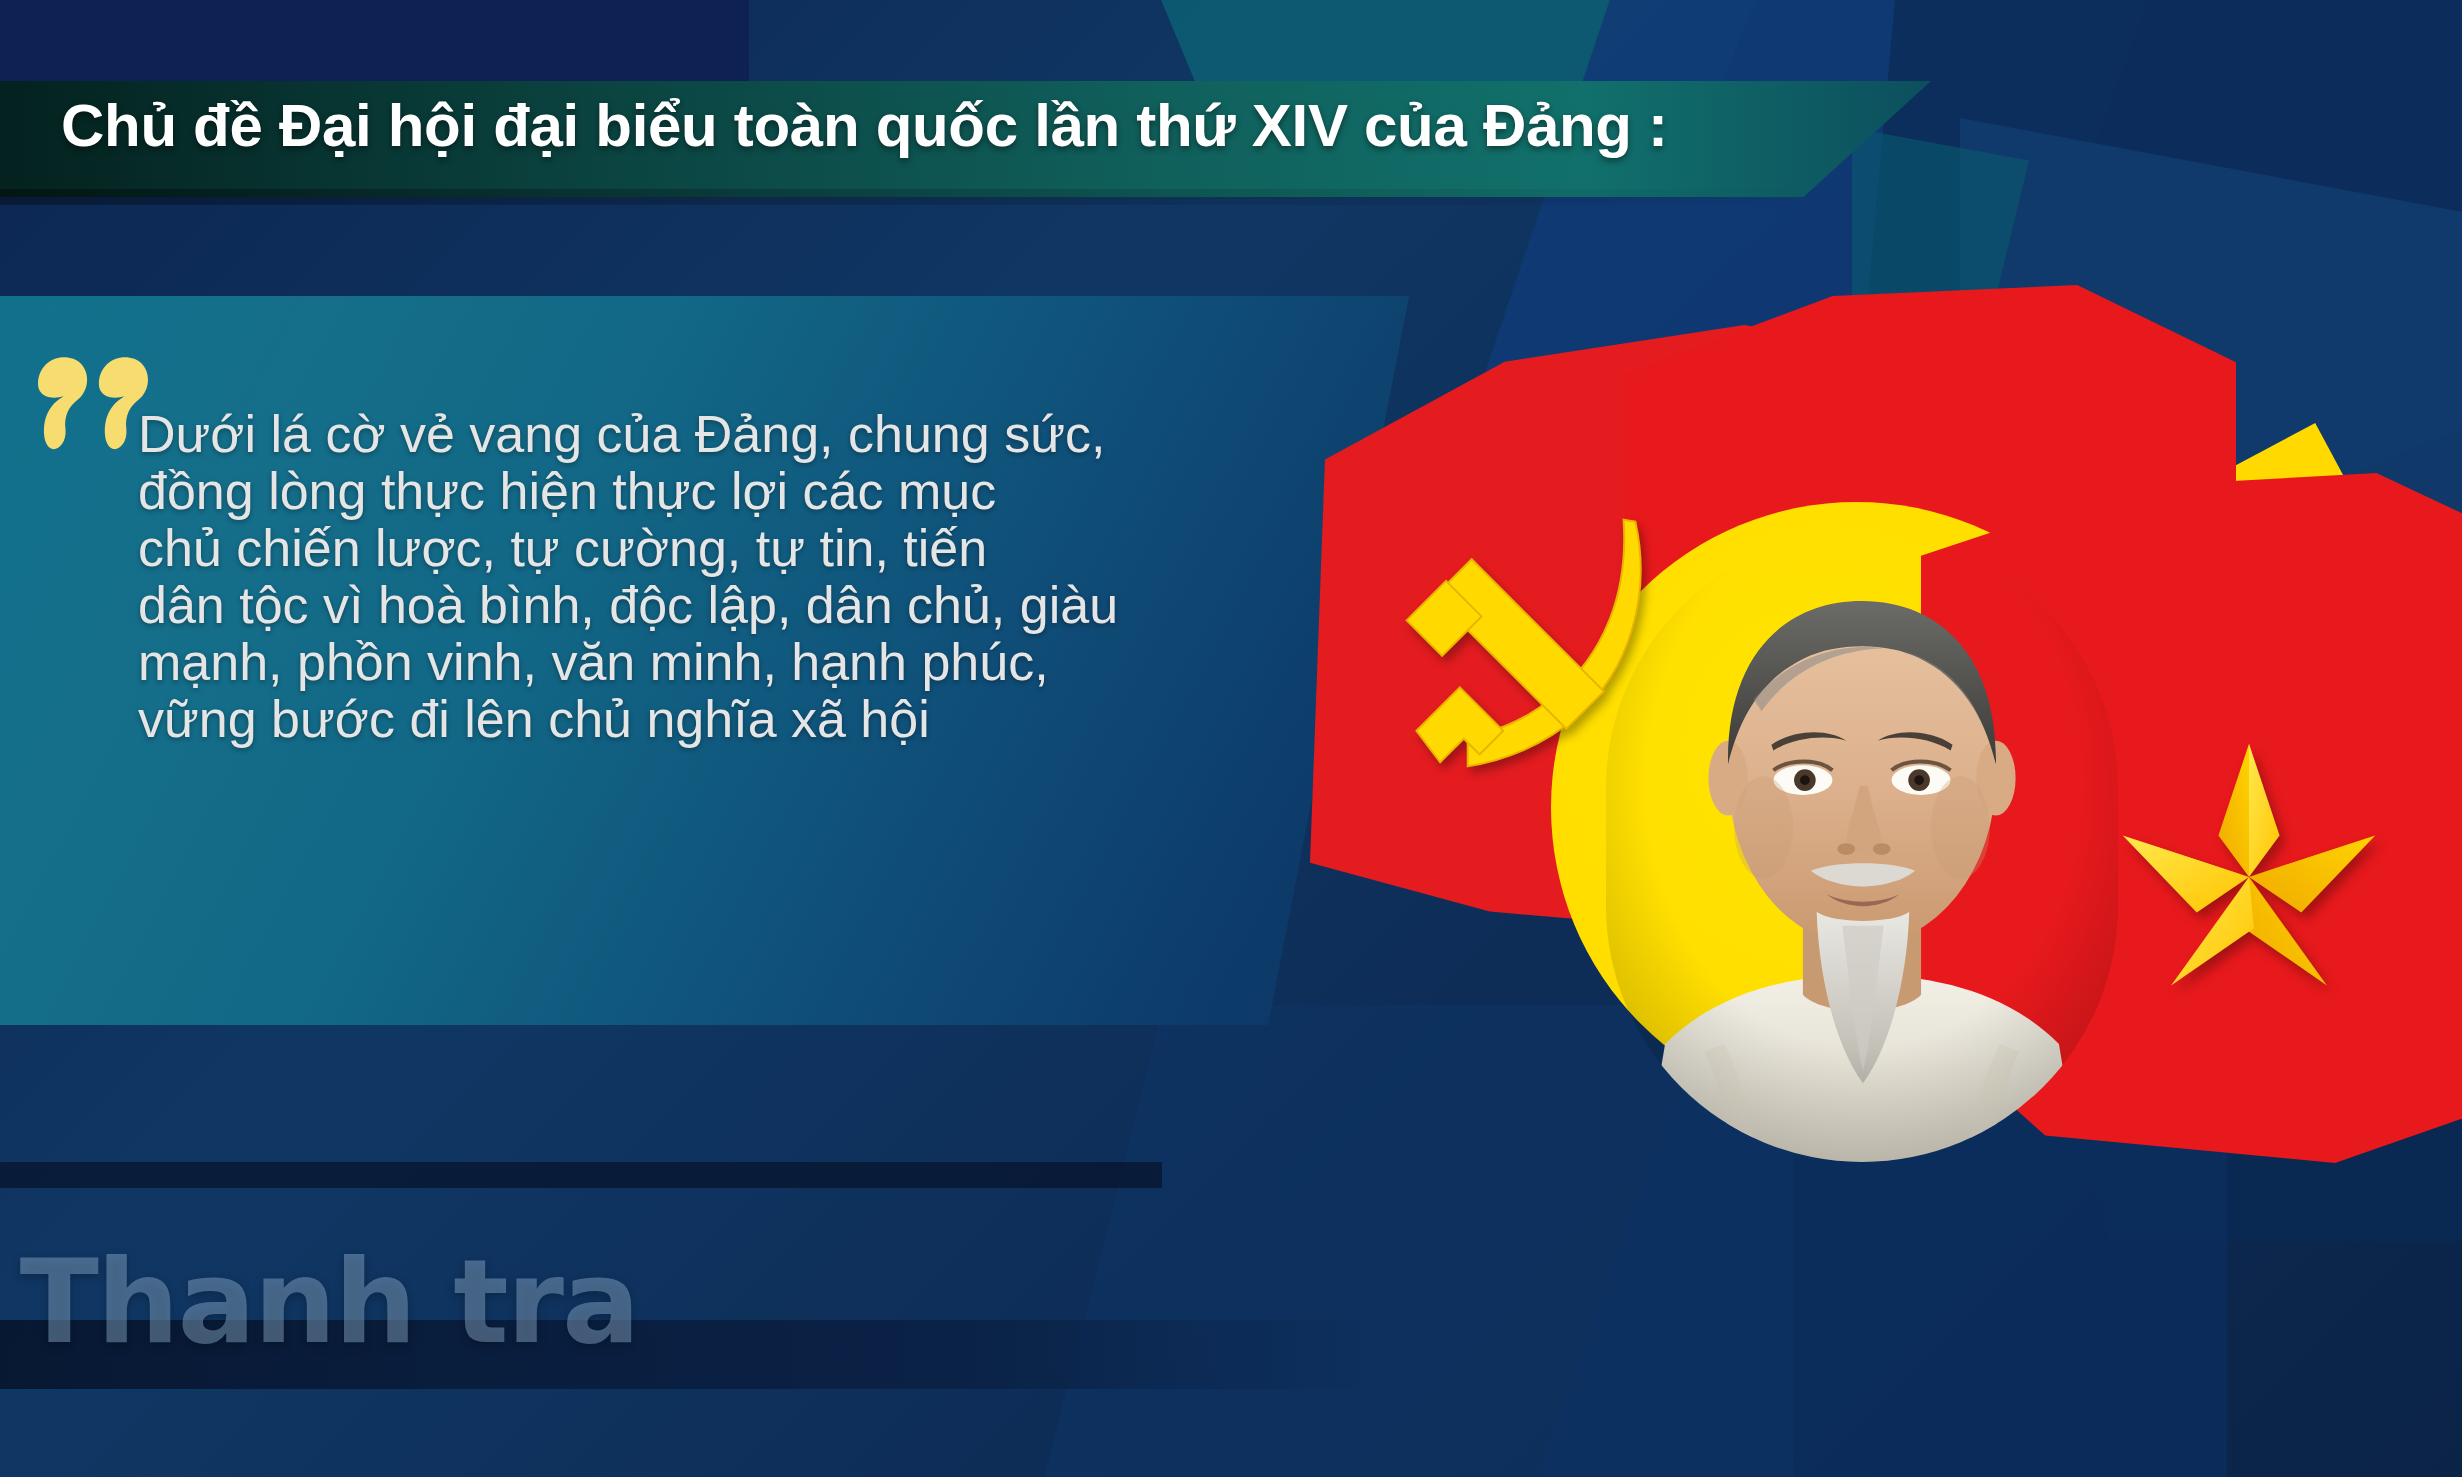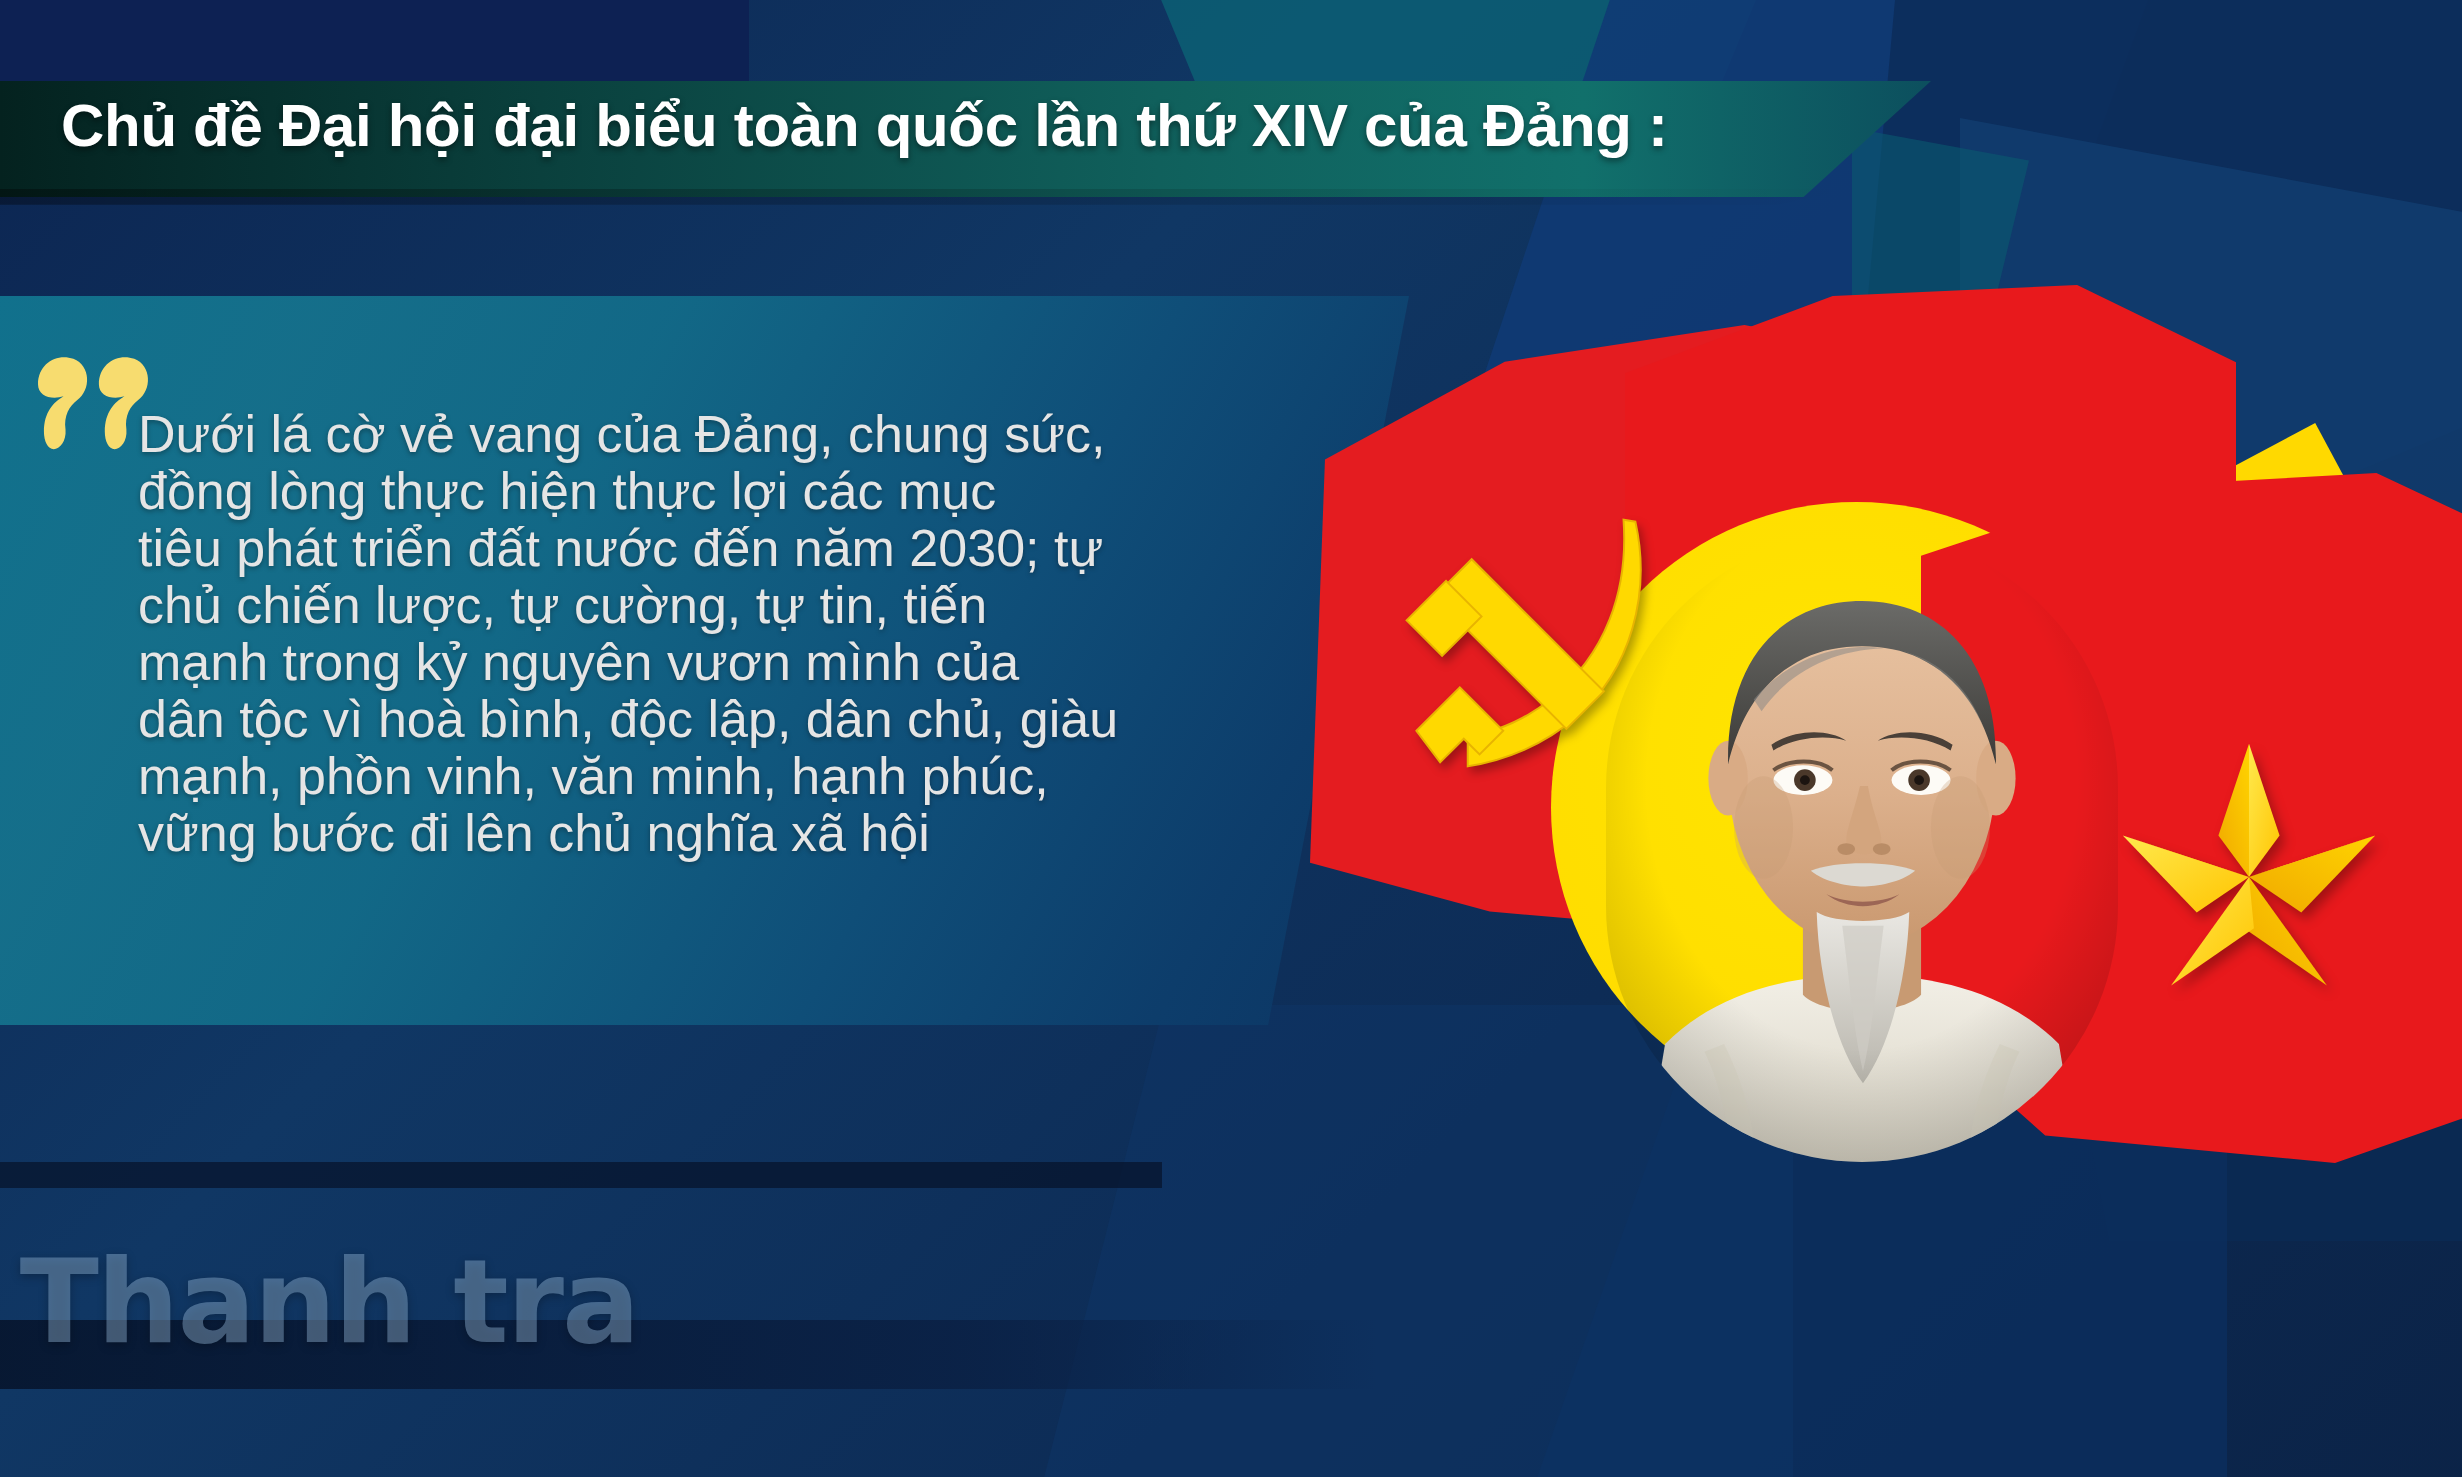--- a/index.html
+++ b/index.html
@@ -194,23 +194,21 @@
   <div class="quote-mark">
     <svg viewBox="0 0 130 110" width="128" height="108" aria-hidden="true">
       <path d="M8 34 C8 12,28 2,44 8 C62 15,62 40,48 50 C40 56,34 66,36 80 C37 92,30 100,24 100 C18 100,14 92,14 82 C14 62,24 52,34 46 C22 50,8 46,8 34 Z" fill="#F7DC6F"></path>
       <path d="M70 34 C70 12,90 2,106 8 C124 15,124 40,110 50 C102 56,96 66,98 80 C99 92,92 100,86 100 C80 100,76 92,76 82 C76 62,86 52,96 46 C84 50,70 46,70 34 Z" fill="#F7DC6F"></path>
     </svg>
   </div>
 
   <div class="quote-body">
     <div class="qline">Dưới lá cờ vẻ vang của Đảng, chung sức,</div>
     <div class="qline">đồng lòng thực hiện thực lợi các mục</div>
-    <div class="qline">tiêu phát triển đất nước đến năm 2030; tự</div>
     <div class="qline">chủ chiến lược, tự cường, tự tin, tiến</div>
-    <div class="qline">mạnh trong kỷ nguyên vươn mình của</div>
     <div class="qline">dân tộc vì hoà bình, độc lập, dân chủ, giàu</div>
     <div class="qline">mạnh, phồn vinh, văn minh, hạnh phúc,</div>
     <div class="qline">vững bước đi lên chủ nghĩa xã hội</div>
   </div>
 
   <div class="graphic">
 
     <div class="flag-red-back"></div>
 
     <div class="yellow-wedge"></div>

